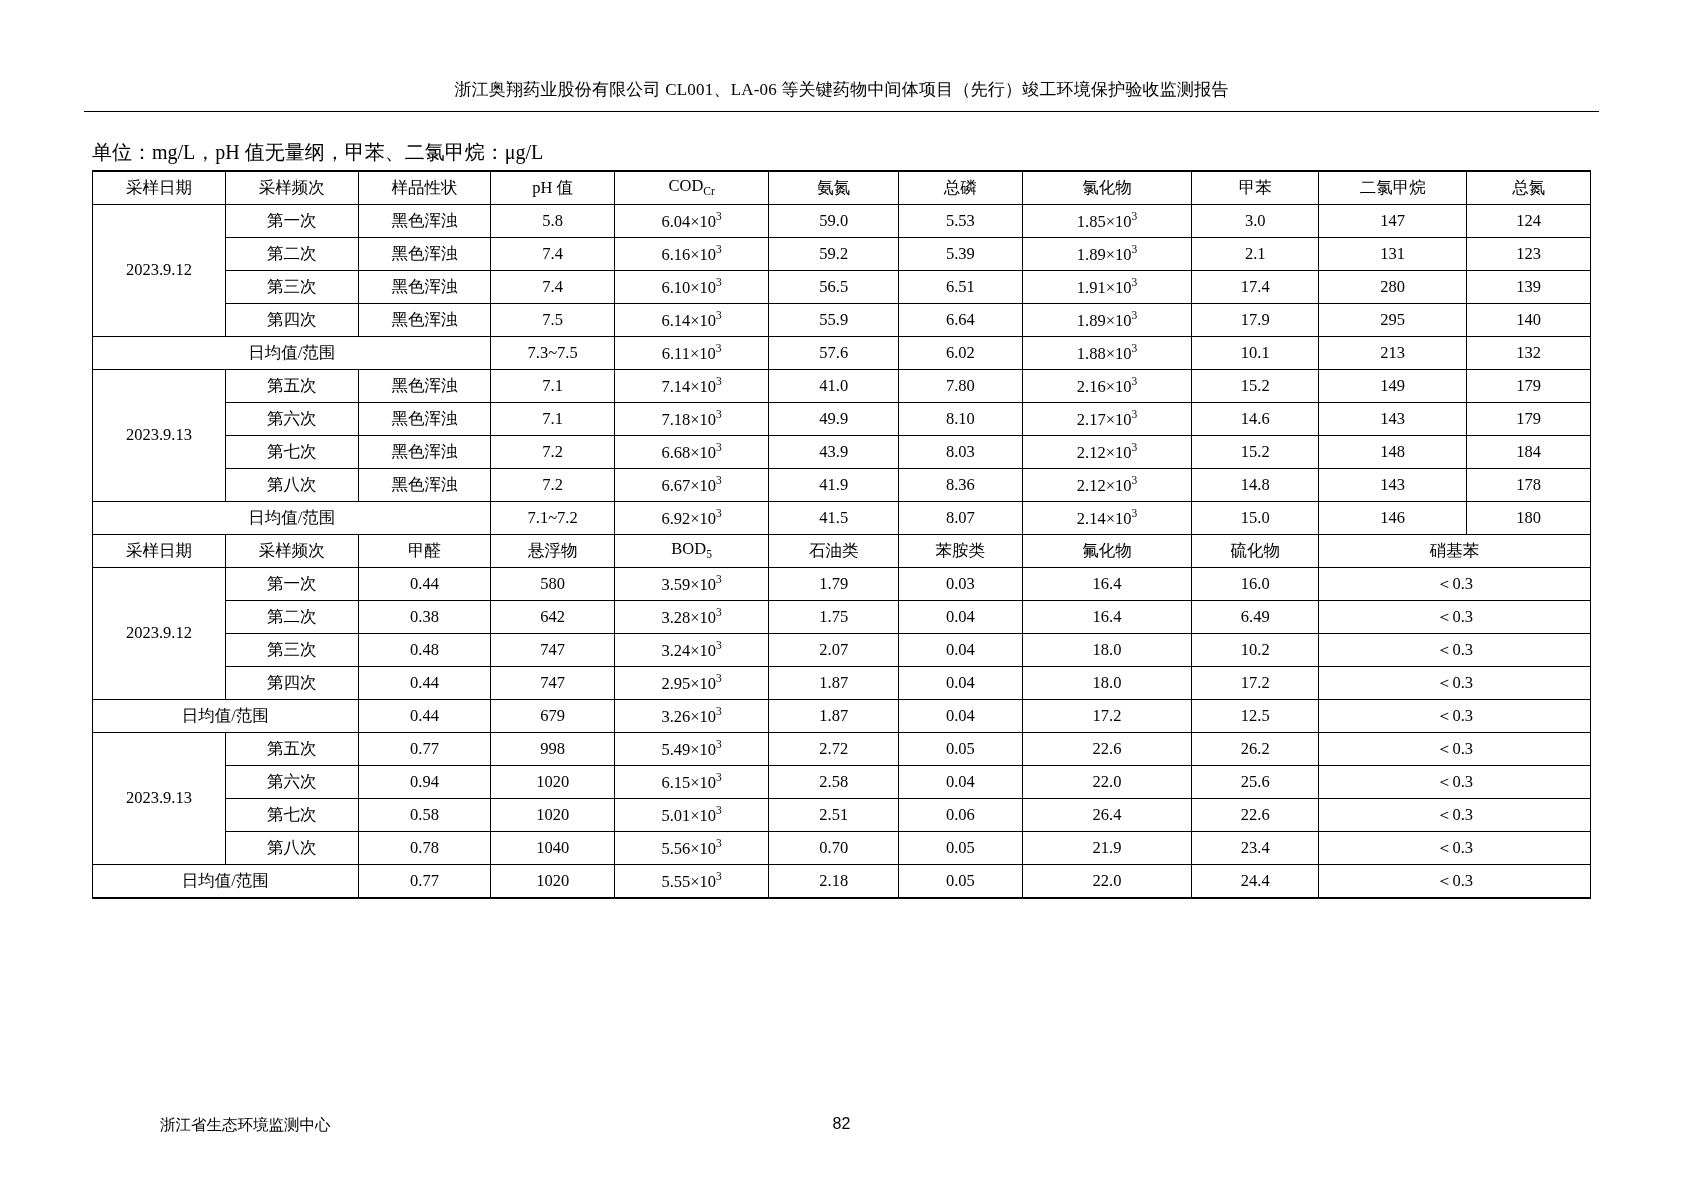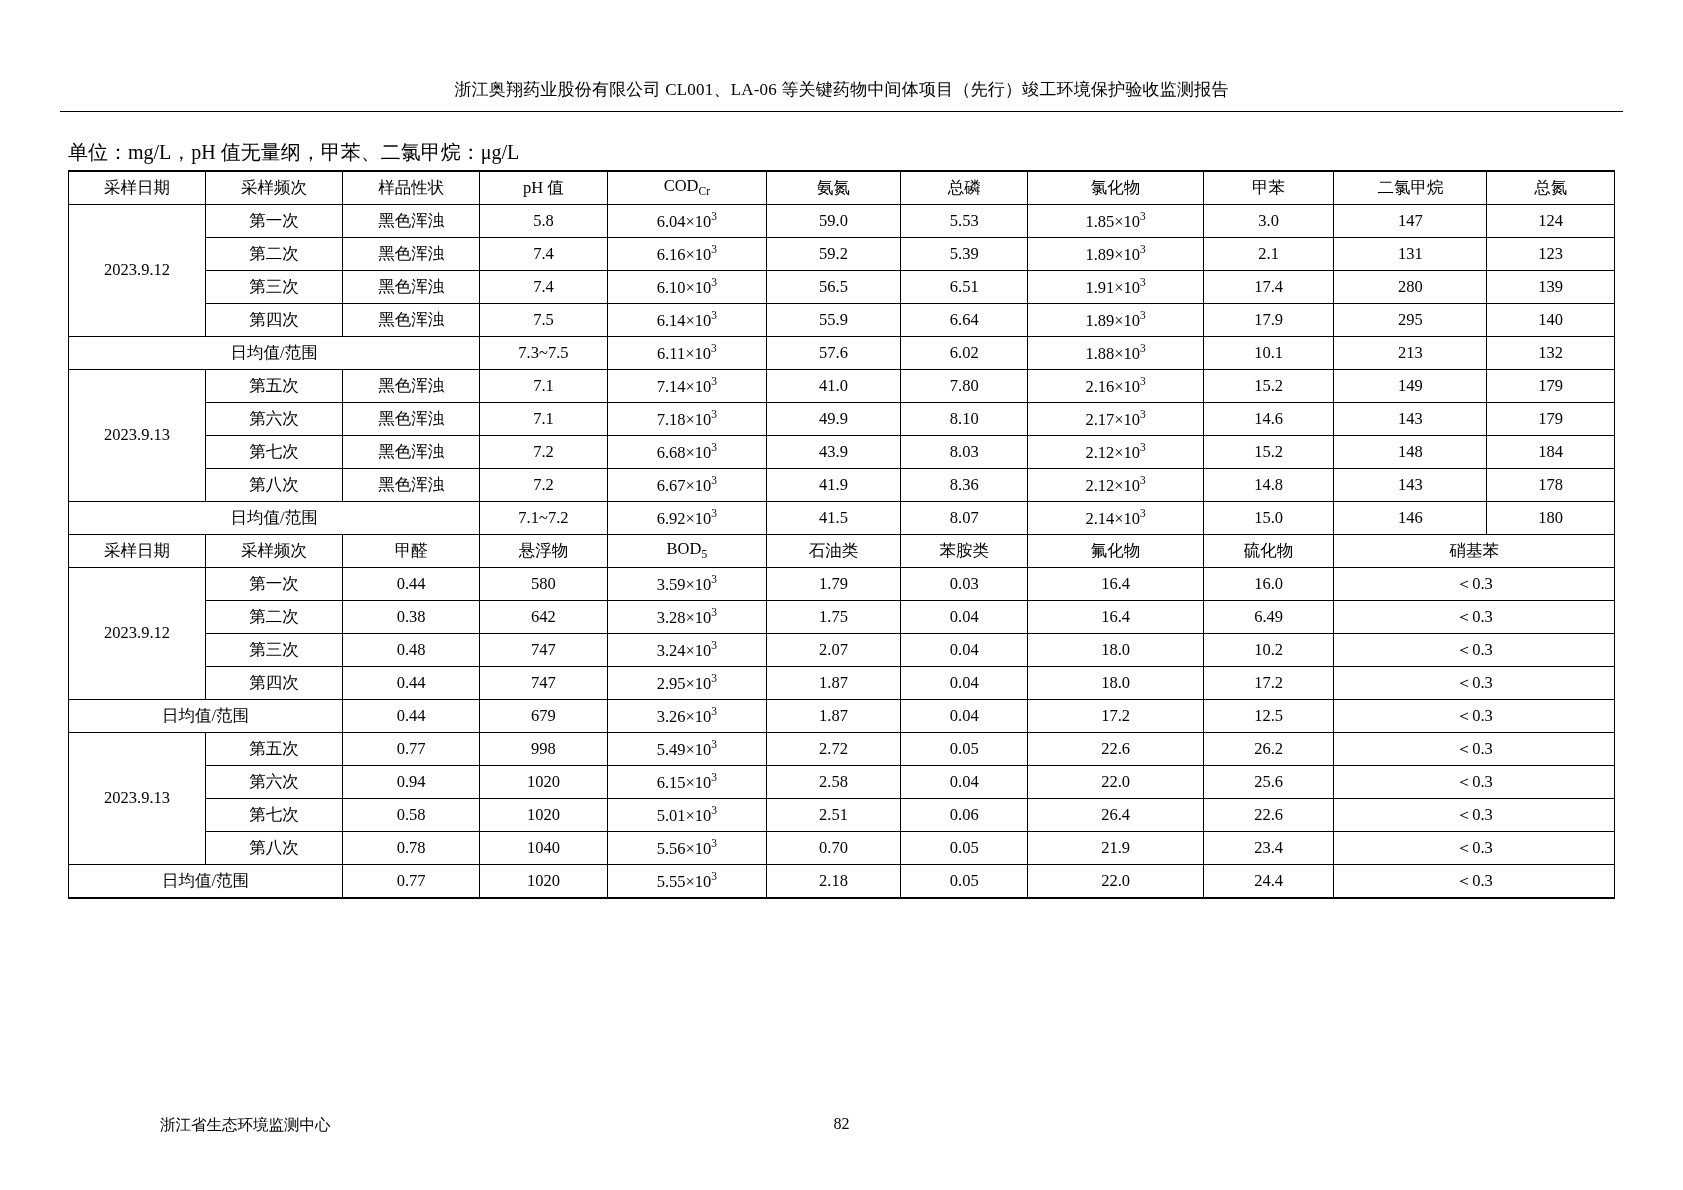--- a/index.html
+++ b/index.html
@@ -13,21 +13,21 @@
     font-family: "Liberation Serif", "DejaVu Serif", serif;
     color: #000000;
     position: relative;
     overflow: hidden;
   }
   .page {
     position: relative;
     width: 1683px;
     height: 1190px;
     box-sizing: border-box;
-    padding: 0 68px;
+    padding: 0 92px;
   }
   .header {
     text-align: center;
     font-size: 17px;
     padding-top: 78px;
     letter-spacing: 0.2px;
   }
   .header-rule {
     border-bottom: 1.6px solid #000;
     margin-top: 10px;
@@ -92,21 +92,21 @@
   .footer-left {
     position: absolute;
     left: 0;
     top: 0;
   }
   .footer-center {
     position: absolute;
     left: 50%;
     transform: translateX(-50%);
     top: 0;
-    font-family: Liberation Serif, serif;
+    font-family: Liberation Sans, sans-serif;
     font-size: 16px;
   }
   .nowrap { white-space: nowrap; }
 </style>
 </head>
 <body>
 
 <div class="page">
 
   <div class="header">

